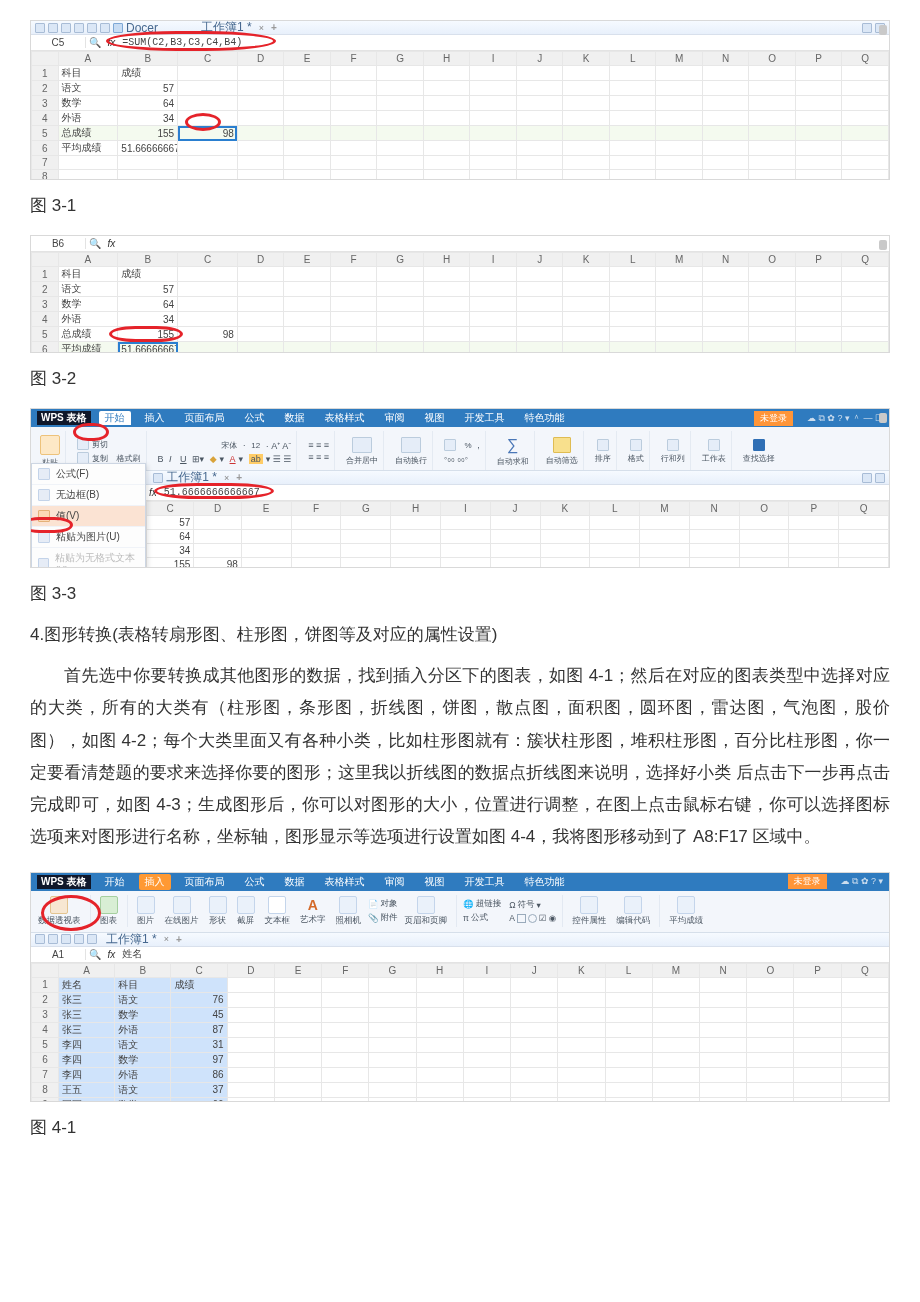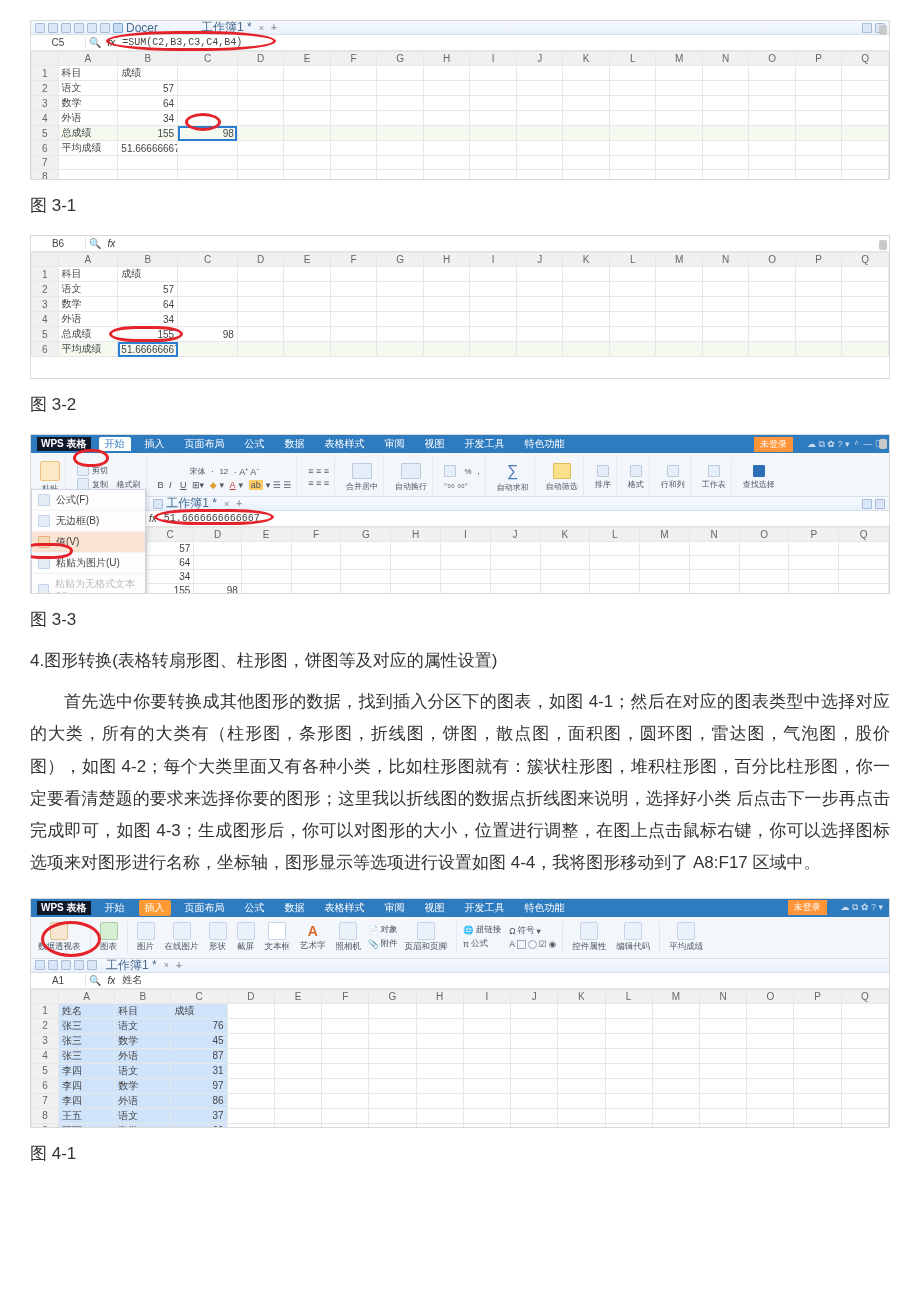--- a/index.html
+++ b/index.html
@@ -302,21 +302,21 @@
       </div>
     <span class="red-circle" style="left:154px; top:92px; width:36px; height:18px; border-radius:50%;"></span>
     <div class="scroll-ind">
         <div class="scroll-thumb"></div>
       </div>
   </div>
 </div>
 <div class="caption">图 3-1</div>
 
 <div class="figure">
-  <div class="ss" style="height:144px;">
+  <div class="ss" style="height:118px;">
     <div class="fbar" style="border-top:none;">
       <div class="namebox">B6</div>
       <div class="fx-btn">🔍</div>
       <div class="fx-ico">fx</div>
     </div>
     <div class="grid" id="grid2">
         <table>
           <colgroup>
             <col style="width:24px">
             <col style="width:54px">
@@ -513,21 +513,21 @@
         <div class="rb-ico-lg"></div>
         <div class="rb-lbl">粘贴</div>
       </div>
       <div class="rb-group" style="align-items:flex-start;">
         <div class="rb-line">
             <span class="rb-ico-sm"></span>
             <span class="rb-lbl">剪切</span>
           </div>
         <div class="rb-line"><span class="rb-ico-sm"></span><span class="rb-lbl">复制</span>&nbsp;<span class="rb-lbl">格式刷</span></div>
       </div>
-      <div class="rb-group" style="align-items:center;">
+      <div class="rb-group" style="align-items:flex-end;">
         <div class="rb-line"><span class="rb-lbl">宋体</span>&nbsp;·&nbsp;<span class="rb-lbl">12</span>&nbsp;·&nbsp;A⁺ A⁻</div>
         <div class="rb-line">B&nbsp;<i>I</i>&nbsp;<u>U</u>&nbsp;⊞▾&nbsp;<span style="color:#d9a33a">◆</span>▾&nbsp;<span style="color:#c33;text-decoration:underline;">A</span>▾&nbsp;<span style="background:#fc6;padding:0 2px;">ab</span>▾&nbsp;☰ ☰</div>
       </div>
       <div class="rb-group" style="align-items:flex-start;">
         <div class="rb-line">≡ ≡ ≡</div>
         <div class="rb-line">≡ ≡ ≡</div>
       </div>
       <div class="rb-group">
         <div class="rb-ico-sm" style="width:20px;height:16px;"></div>
         <div class="rb-lbl">合并居中</div>

